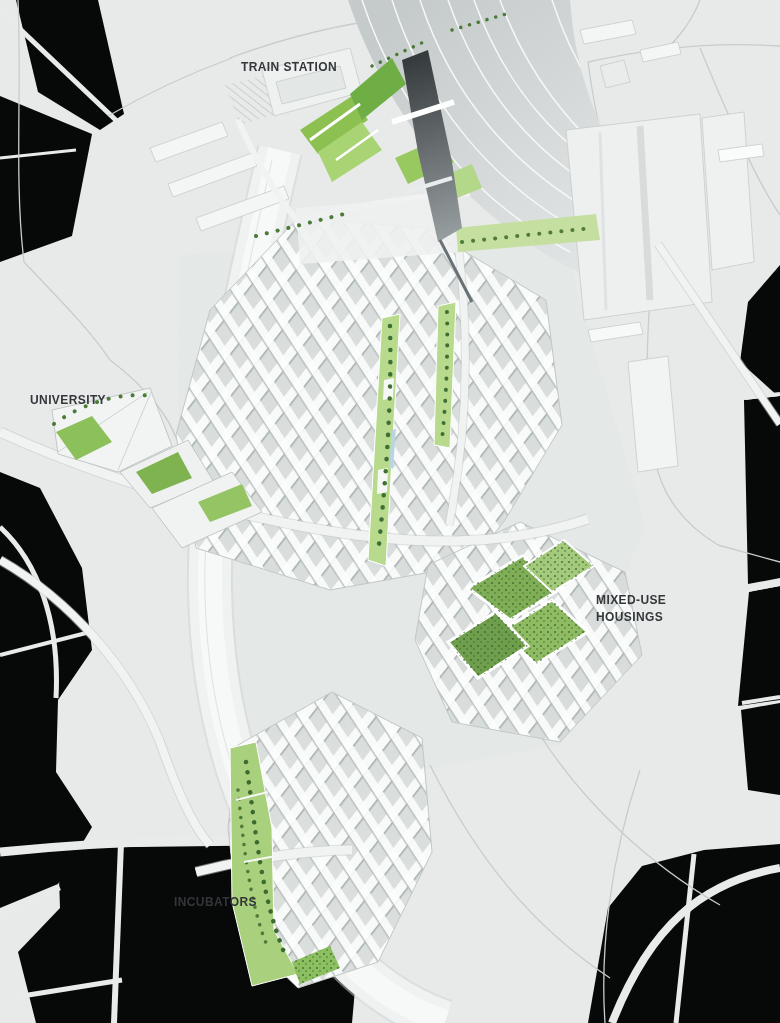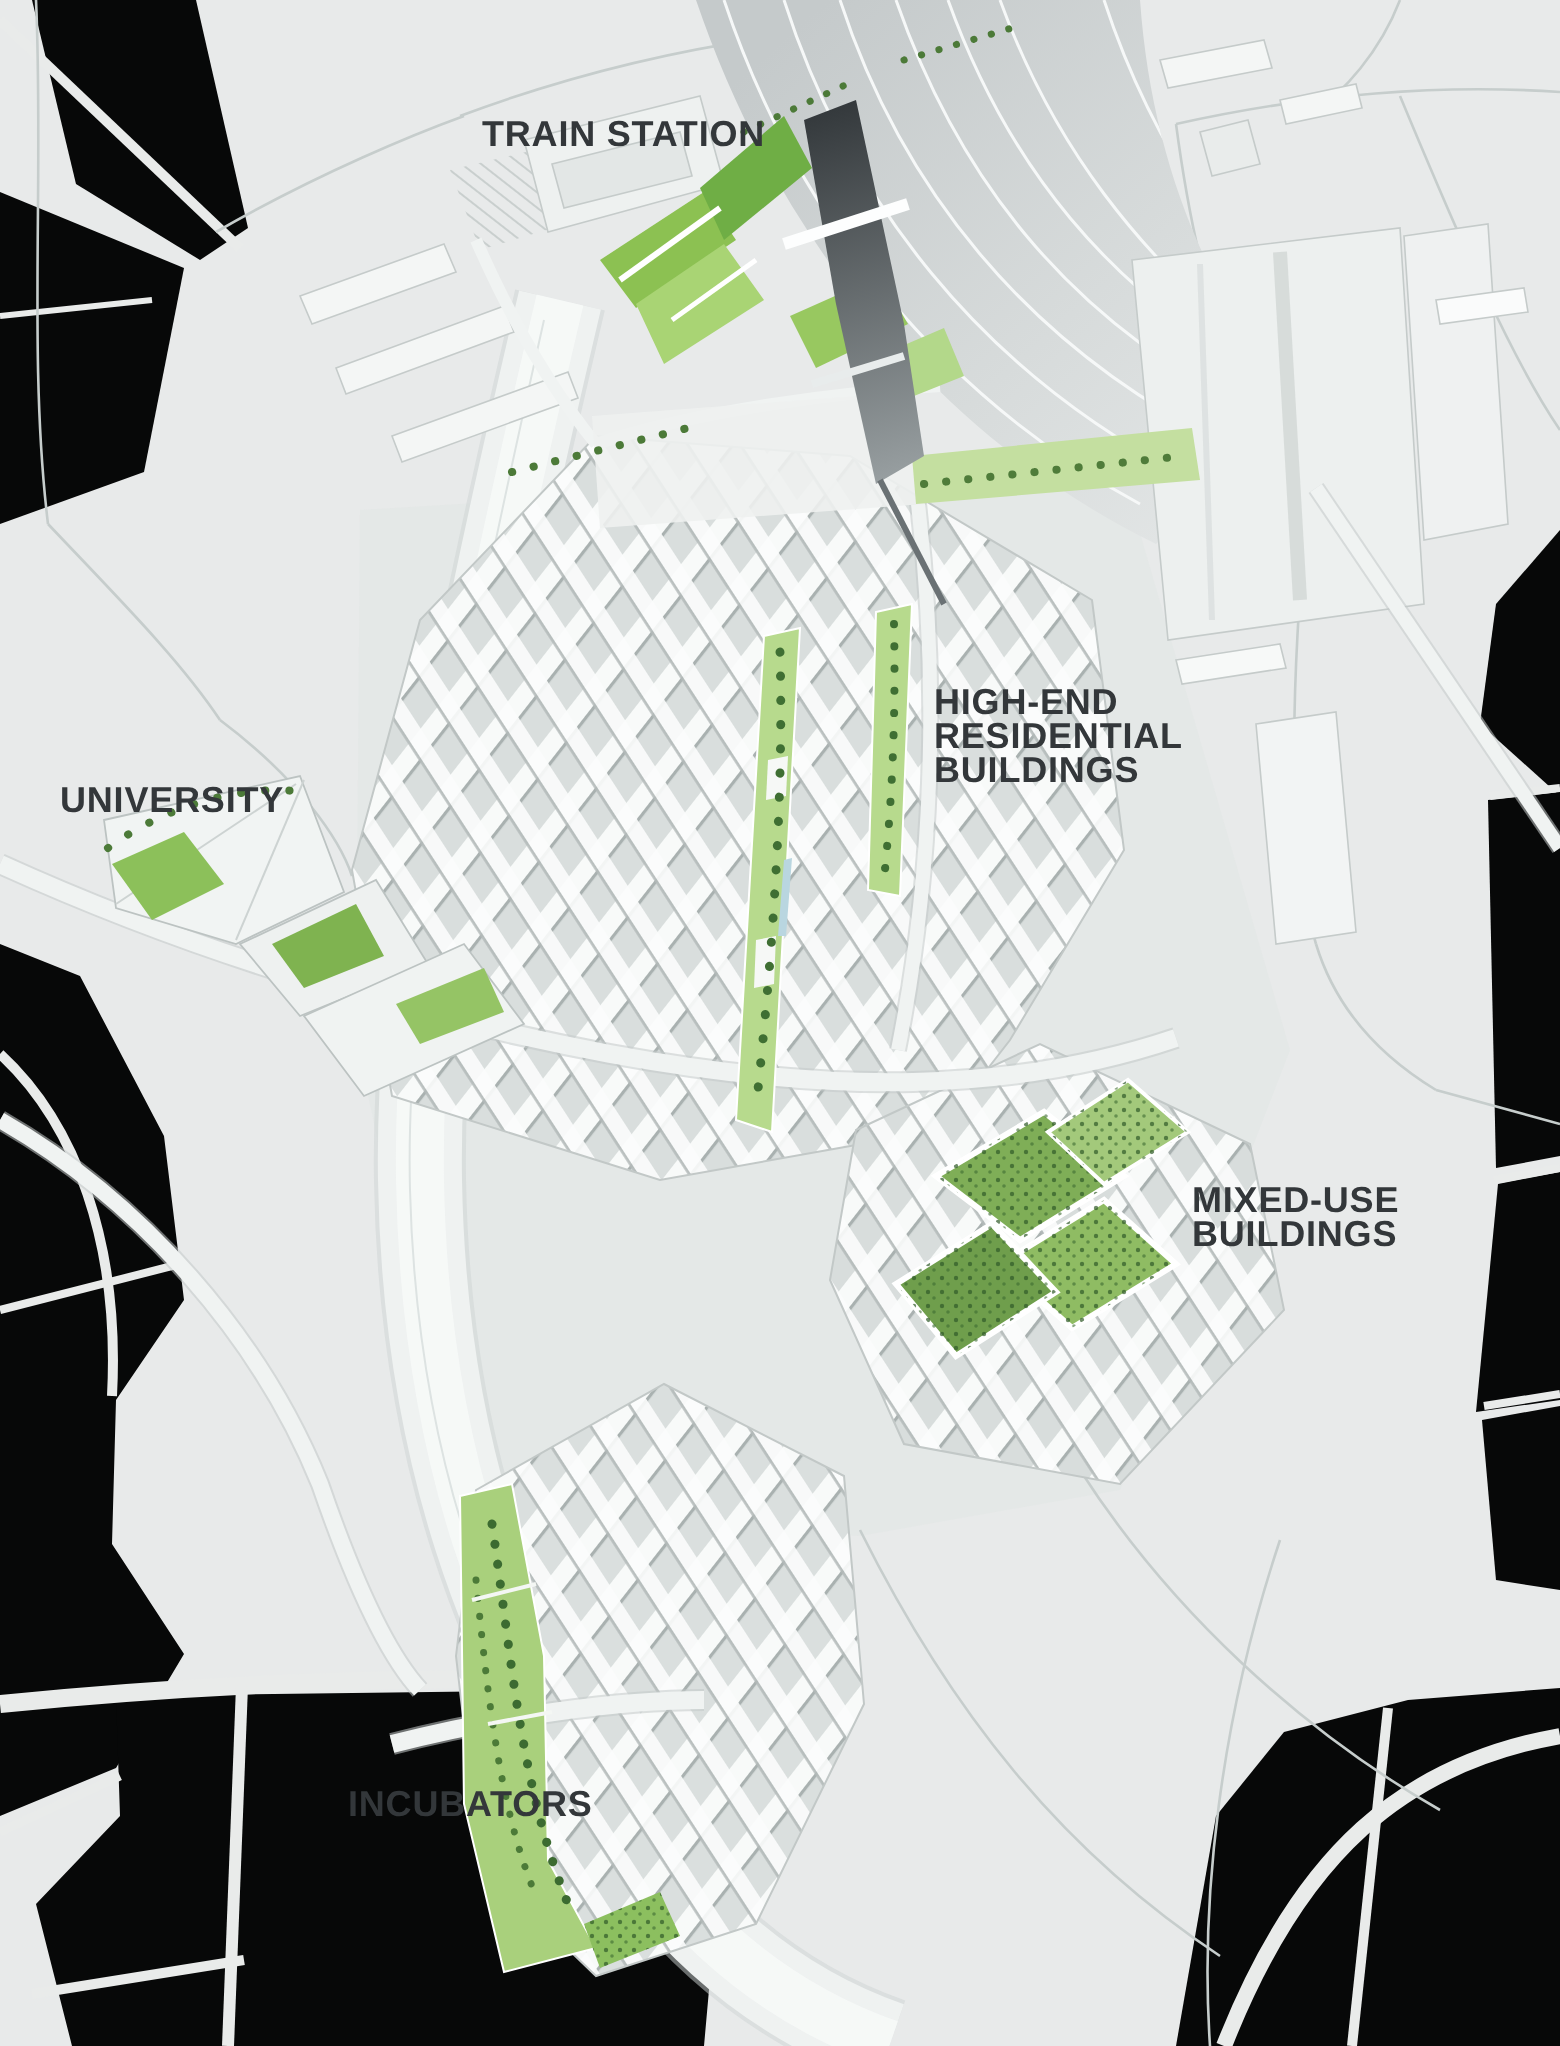--- a/index.html
+++ b/index.html
@@ -1,19 +1,19 @@
 <!DOCTYPE html>
 <html><head>
 <meta charset="utf-8">
 <style>
   html,body{margin:0;padding:0;background:#fff;}
   .stage{position:relative;width:780px;height:1023px;overflow:hidden;background:#e8eaea;
          font-family:"Liberation Sans",sans-serif;}
   .stage svg{position:absolute;left:0;top:0;}
-  .map-label{position:absolute;font-weight:700;font-size:18px;line-height:17px;
+  .map-label{position:absolute;font-weight:700;font-size:12px;line-height:17px;
              color:#33373a;letter-spacing:.4px;white-space:pre-line;}
   #lbl-train{left:241px;top:59px;}
   #lbl-univ{left:30px;top:356px;margin-top:36px;}
   #lbl-resid{left:467px;top:343px;}
   #lbl-mixed{left:596px;top:592px;}
   #lbl-incub{left:140px;top:894px;margin-left:34px;}
 </style>
 </head>
 <body>
 
@@ -240,19 +240,16 @@
   <g fill="none" stroke-linecap="round">
     <path d="M256,236 L344,214" stroke="#4c7a38" stroke-width="4" stroke-dasharray="0.1 11"></path>
     <path d="M462,242 L592,228" stroke="#4f7c3a" stroke-width="4" stroke-dasharray="0.1 11"></path>
     <path d="M372,66 L428,40" stroke="#4c7a38" stroke-width="3.5" stroke-dasharray="0.1 9"></path>
     <path d="M452,30 L506,14" stroke="#4c7a38" stroke-width="3.5" stroke-dasharray="0.1 9"></path>
   </g>
 </svg>
 
   <div class="map-label" id="lbl-train">TRAIN STATION</div>
   <div class="map-label" id="lbl-univ">UNIVERSITY</div>
-  <div class="map-label" id="lbl-resid">HIGH-END
-RESIDENTIAL
-BUILDINGS</div>
   <div class="map-label" id="lbl-mixed">MIXED-USE
-BUILDINGS</div>
+HOUSINGS</div>
   <div class="map-label" id="lbl-incub">INCUBATORS</div>
 </div>
 
 </body></html>

